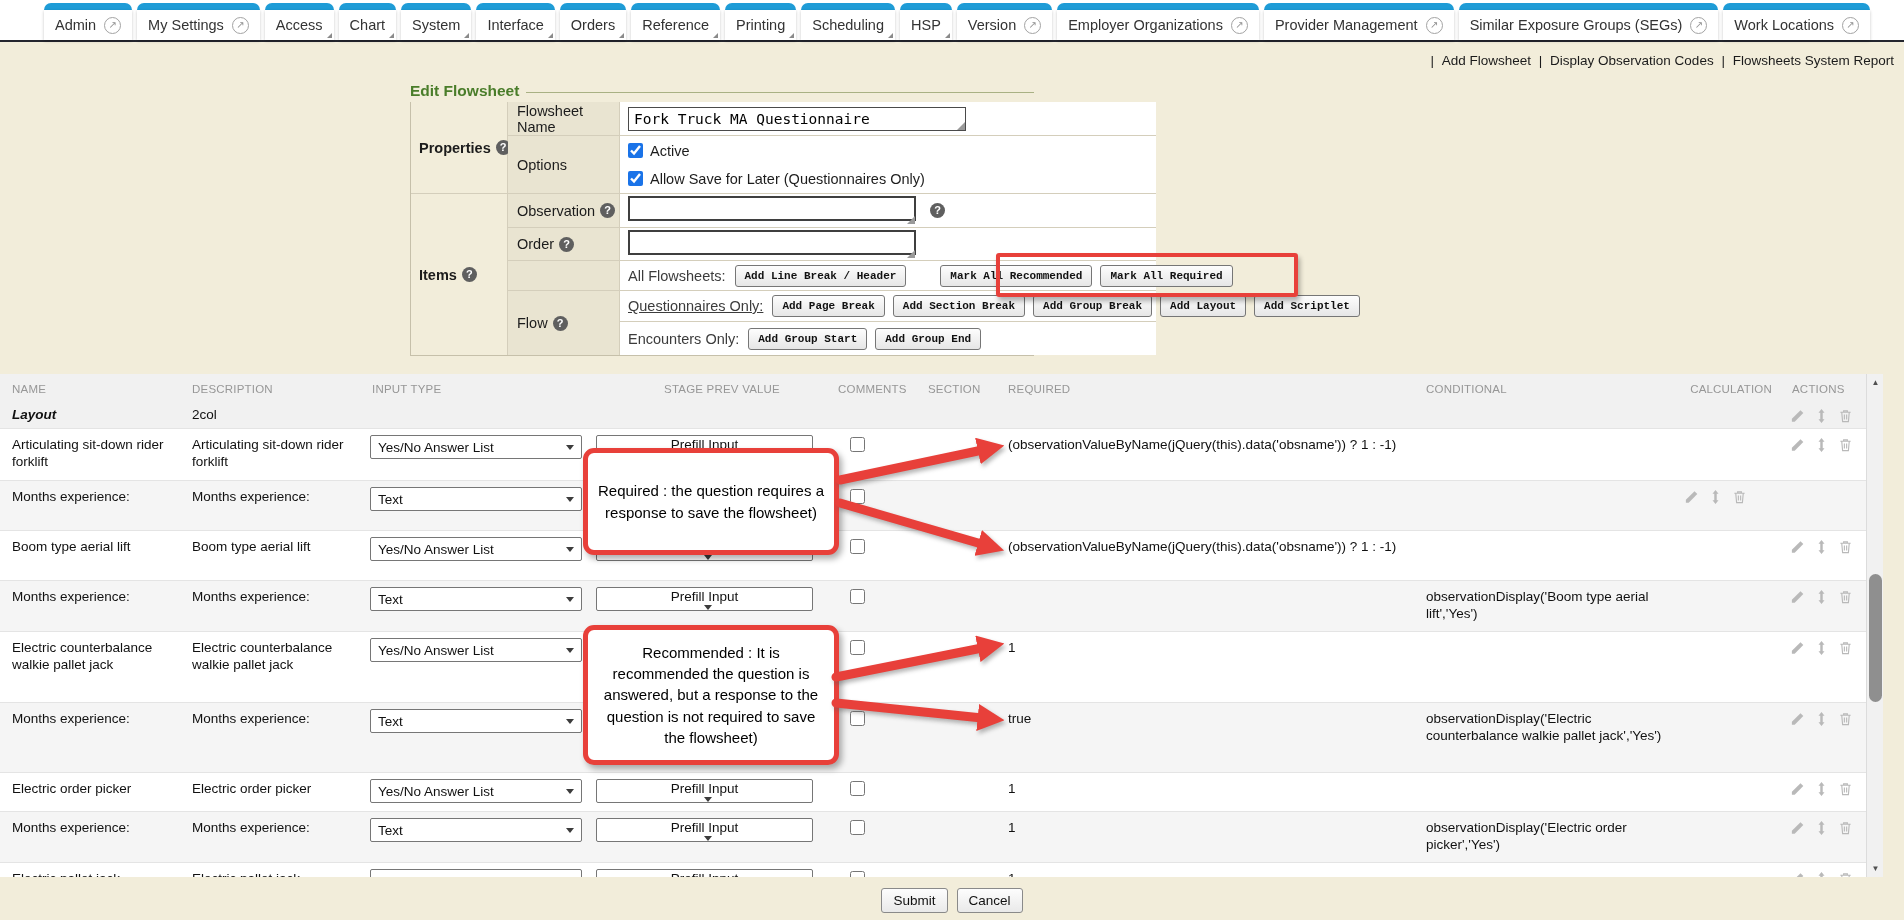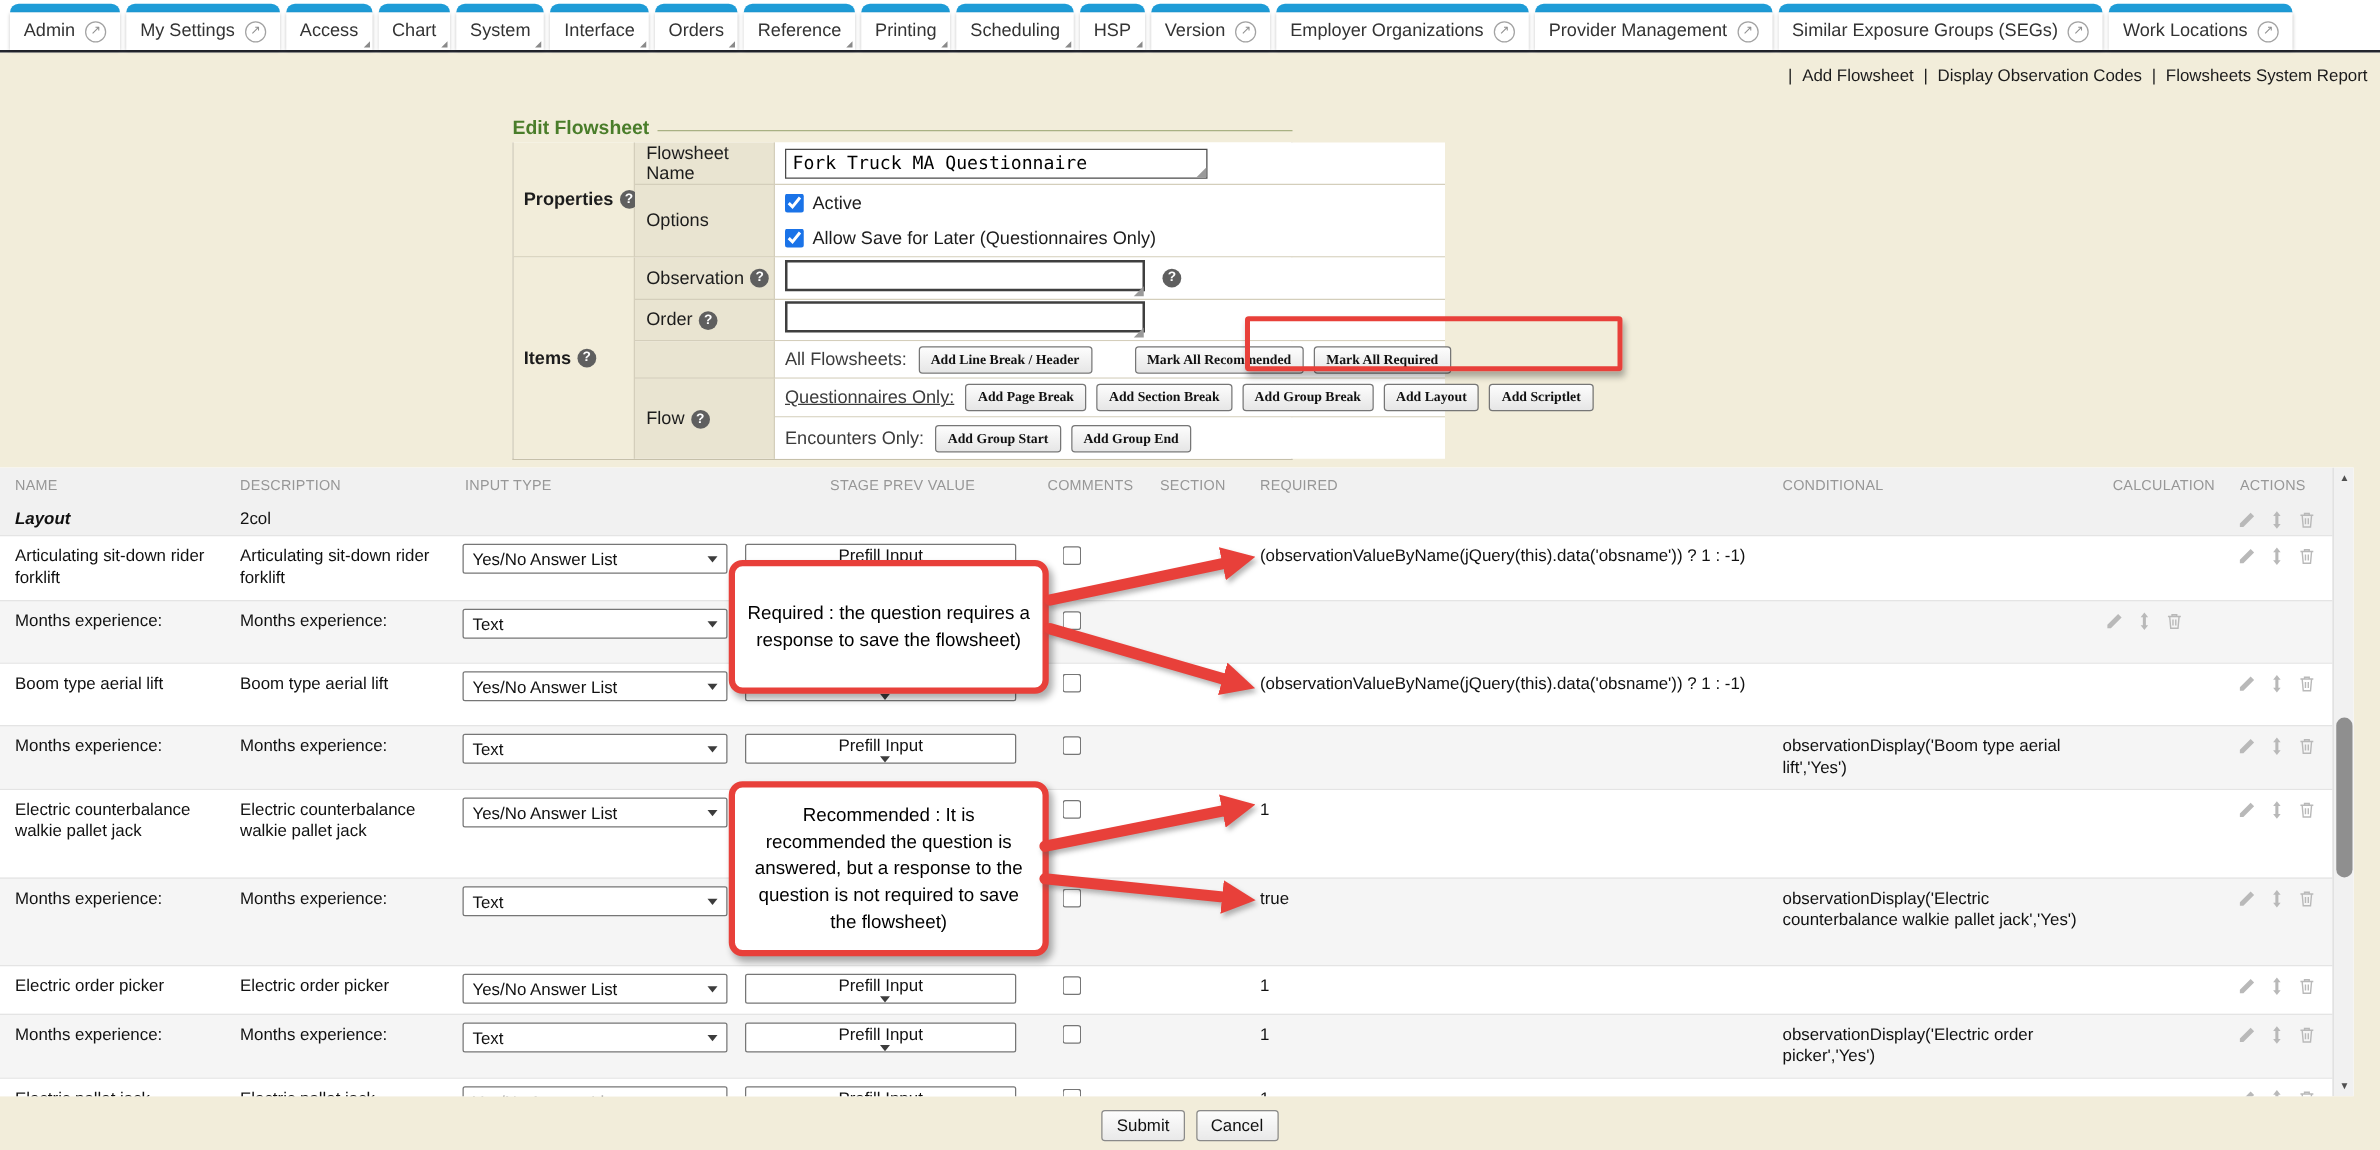--- a/index.html
+++ b/index.html
@@ -1,52 +1,52 @@
 <!DOCTYPE html>
 <html><head>
 <meta charset="utf-8">
 <style>
   * { box-sizing: border-box; margin: 0; padding: 0; }
   html,body { width:1904px; height:920px; overflow:hidden; }
   body { position:relative; background:#f2edda; font-family:"Liberation Sans", sans-serif; color:#1c1c1c; }
 
   
   .topnav { position:absolute; top:0; left:0; width:1904px; height:42px; background:#fff; border-bottom:2px solid #24262e; }
-  .tabs { display:flex; gap:5px; padding:3px 0 0 8px; align-items:flex-start; }
+  .tabs { display:flex; gap:5px; padding:3px 0 0 8px; align-items:flex-start;margin-left:36px; }
   .tab { display:flex; flex-direction:column; cursor:pointer; }
   .tab .cap { height:7px; background:#1e9cd7; border-radius:7px 7px 0 0; }
   .tab .tab-body { position:relative; background:#fff; display:flex; align-items:center; padding:0 11px; height:30px; box-shadow:0 1px 3px rgba(0,0,0,.22); white-space:nowrap; }
   .tab .tab-label { font-size:14.5px; color:#333; }
   .ext-icon { width:17px; height:17px; border:1.5px solid #a3a3a3; border-radius:50%; color:#8f8f8f; font-size:10px; line-height:14px; text-align:center; margin-left:8px; flex:0 0 auto; }
   .fold-icon { position:absolute; right:2px; bottom:2px; width:0; height:0; border-left:5px solid transparent; border-bottom:5px solid #8a8a8a; }
 
   
   .links-row { position:absolute; top:53px; right:10px; font-size:13.5px; color:#1b1b1b; }
   .links-row span { margin-left:4px; }
   .hlink { cursor:pointer; }
 
   
-  .form-panel { position:absolute; left:410px; top:92px; width:624px; }
+  .form-panel { position:absolute; left:410px; top:80px; width:624px; }
   .legend-row { display:flex; align-items:center; gap:7px; height:22px; }
   .legend { color:#4a7d2a; font-weight:bold; font-size:15.5px; white-space:nowrap; }
   .legend-line { flex:1; border-top:1px solid #a9b184; margin-top:3px; }
   .fgrid { display:grid; grid-template-columns:97px 112px 536px; grid-template-rows:34px 58px 34px 33px 30px 31px 33px; border:1px solid #c6c0aa; border-top:none; background:#fff; }
   .gcell { border-bottom:1px solid #d4cebb; }
   .g-l1 { grid-column:1; background:#f2edda; display:flex; align-items:center; gap:5px; padding:4px 4px 4px 8px; font-weight:bold; font-size:14.5px; border-right:1px solid #d4cebb; }
   .g-l2 { grid-column:2; background:#e9e4d1; display:flex; align-items:center; gap:5px; padding:4px 4px 4px 9px; font-size:14.5px; border-right:1px solid #d4cebb; }
   .g-v  { grid-column:3; background:#fff; display:flex; align-items:center; padding:3px 8px; overflow:visible; }
   .help-icon { display:inline-block; width:15px; height:15px; background:#5f5f5f; color:#fff; border-radius:50%; font-size:11px; font-weight:bold; line-height:15px; text-align:center; flex:0 0 auto; }
   .name-input { width:338px; height:24px; border:1px solid #4a4a4a; font-family:"DejaVu Sans Mono", monospace; font-size:14.5px; padding:1px 5px; background:#fff; position:relative; }
   .grip-wrap { position:relative; display:inline-block; }
   .grip { position:absolute; right:1px; bottom:1px; width:0; height:0; border-left:8px solid transparent; border-bottom:8px solid #9a9a9a; }
   .big-input { width:288px; height:25px; border:2px solid #3f3f3f; background:#fff; position:relative; }
   .opt-line { display:flex; align-items:center; height:26px; gap:7px; font-size:14.5px; }
   .opts { display:flex; flex-direction:column; justify-content:center; gap:2px; }
   input[type=checkbox] { width:15px; height:15px; accent-color:#1a73e8; }
-  .fbtn { font-family:Liberation Serif, serif; font-size:11px; font-weight:bold; color:#111; padding:4px 9px; border:1px solid #767676; border-radius:3px; background:linear-gradient(#fdfdfd,#e6e6e6); white-space:nowrap; cursor:pointer; }
+  .fbtn { font-family:Liberation Mono, monospace; font-size:11px; font-weight:bold; color:#111; padding:4px 9px; border:1px solid #767676; border-radius:3px; background:linear-gradient(#fdfdfd,#e6e6e6); white-space:nowrap; cursor:pointer; }
   .btn-row-label { font-size:14.5px; color:#3c3c3c; margin-right:9px; white-space:nowrap; }
   .u { text-decoration:underline; }
   .btnrow { display:flex; align-items:center; }
   .btnrow .fbtn { margin-right:8px; }
   .mt26 { margin-left:26px; }
 
   
   .table-wrap { position:absolute; left:0; top:374px; width:1883px; height:503px; background:#fff; overflow:hidden; }
   .trow, .thead-row { display:grid; grid-template-columns:180px 180px 226px 240px 90px 80px 418px 260px 106px 86px; width:1866px; }
   .thead-row { background:#f1f1f1; height:30px; align-items:center; }

